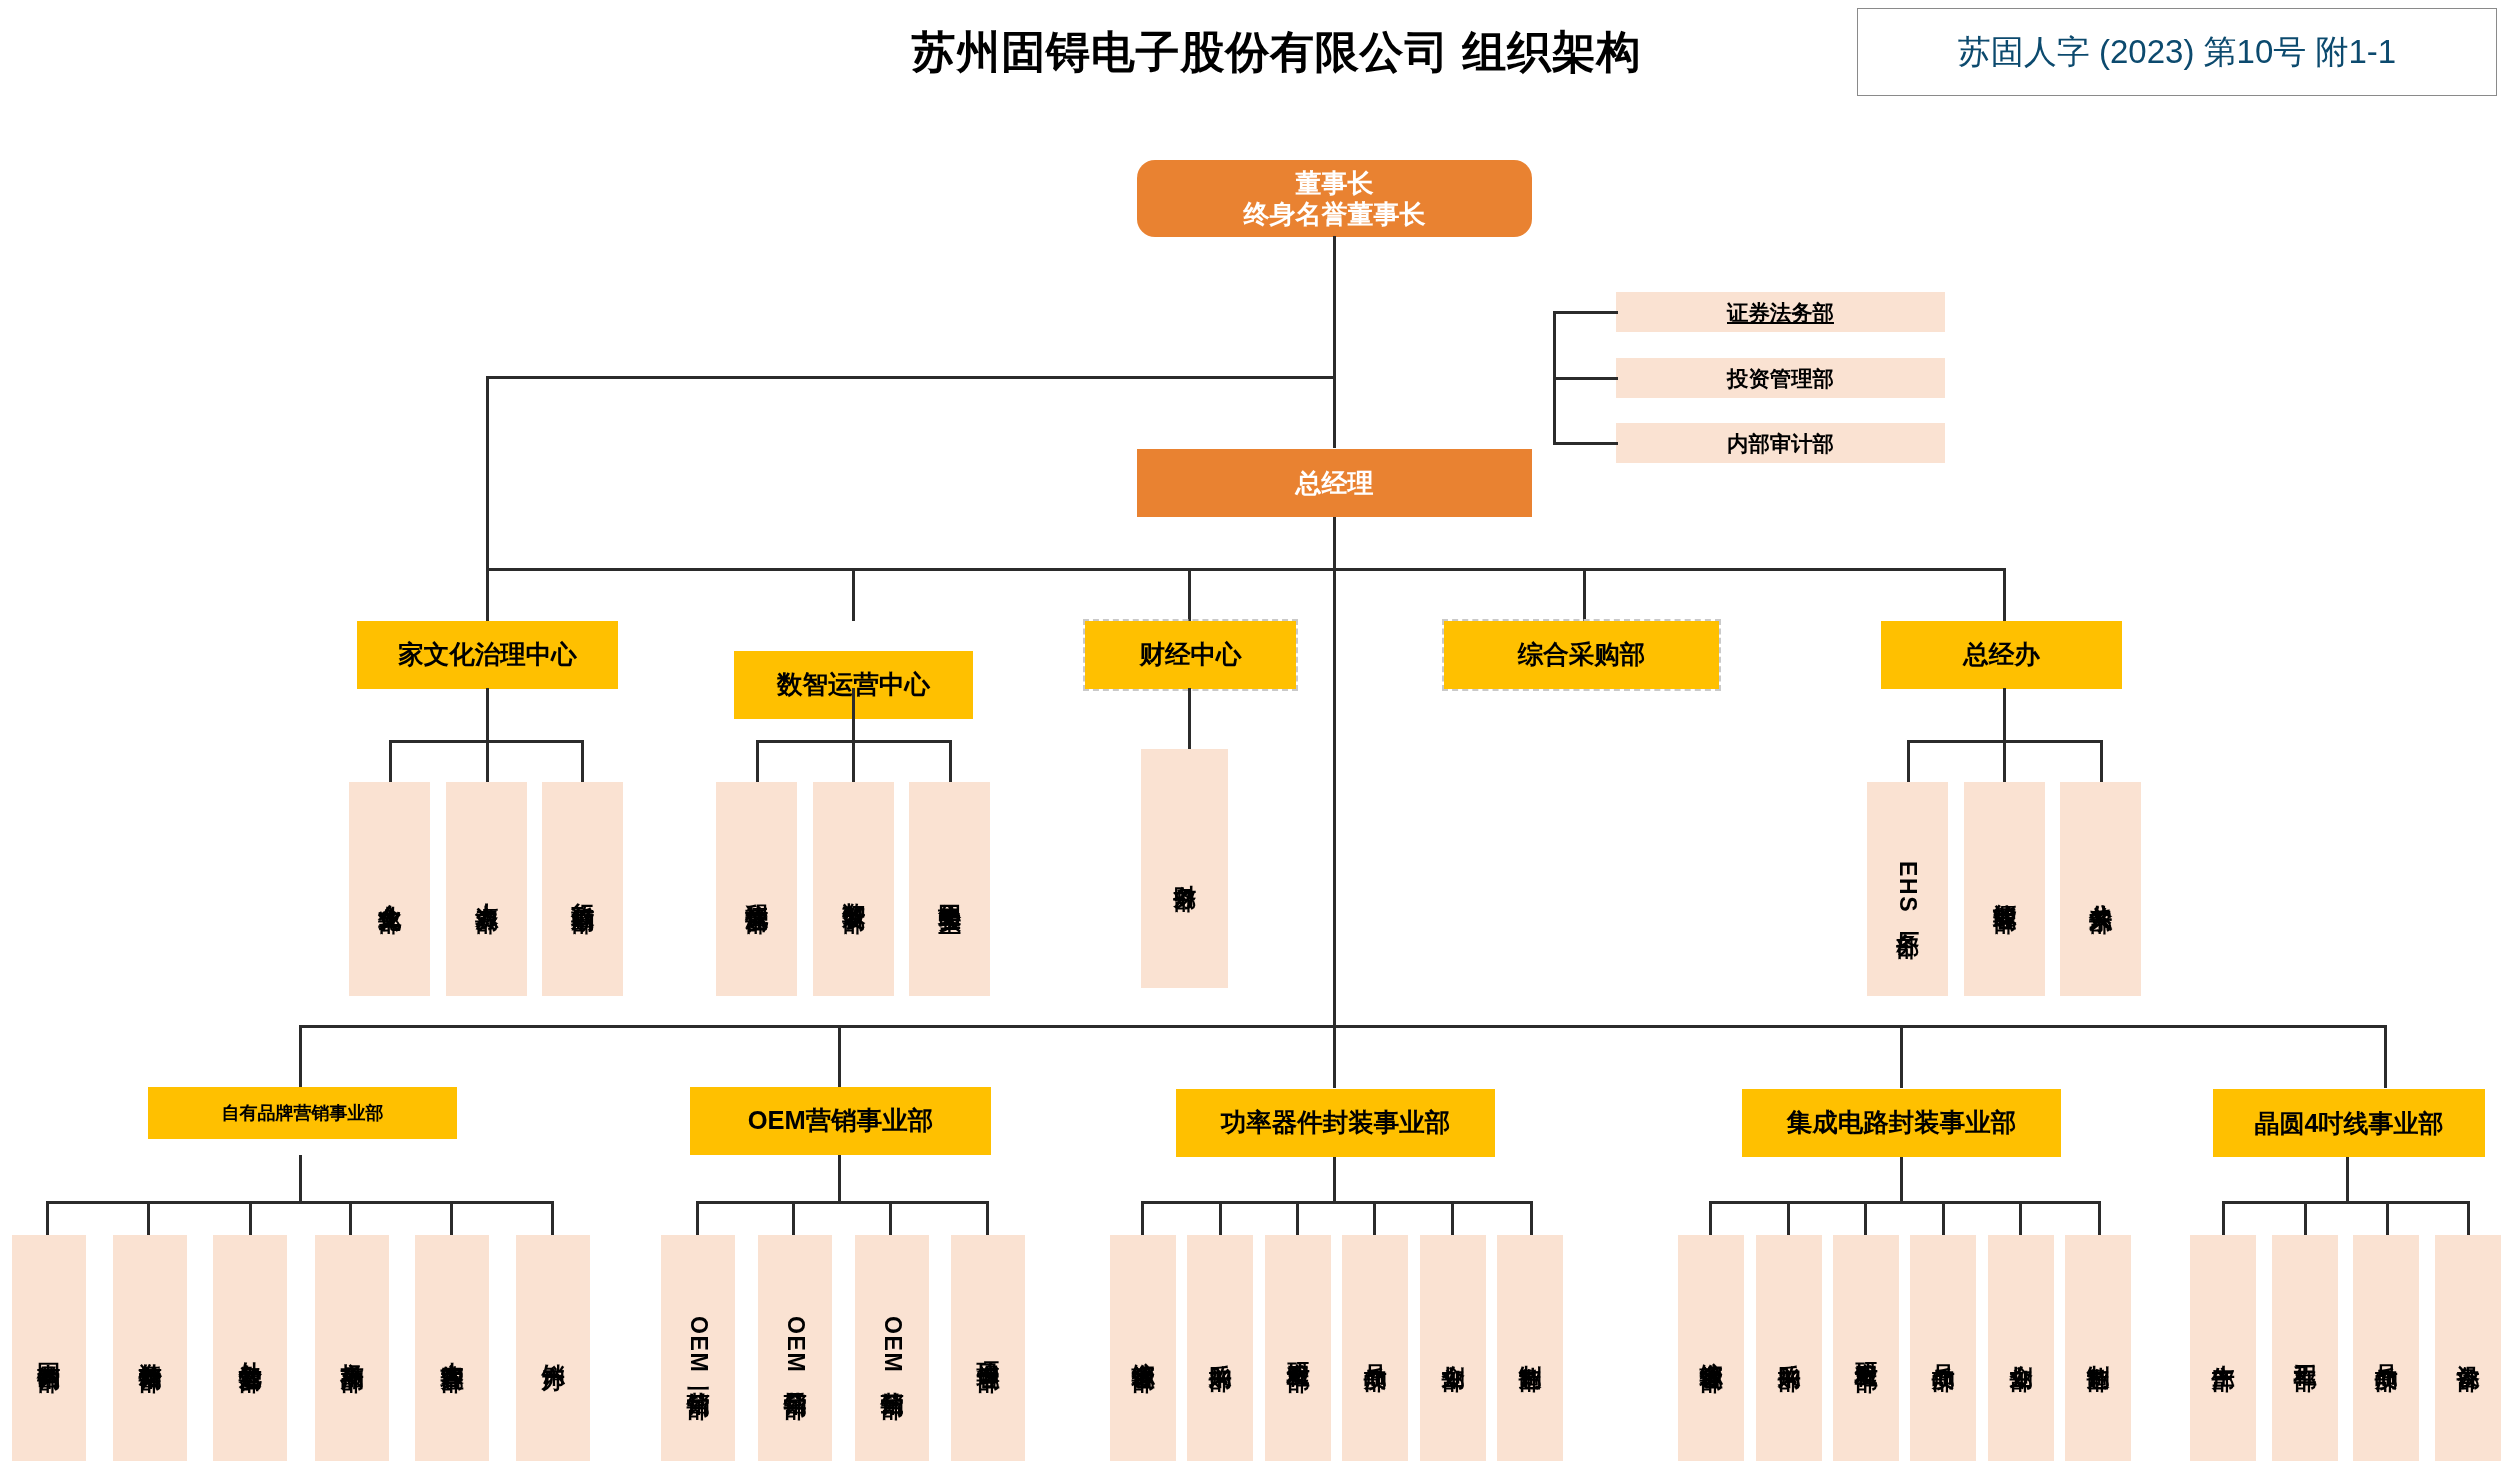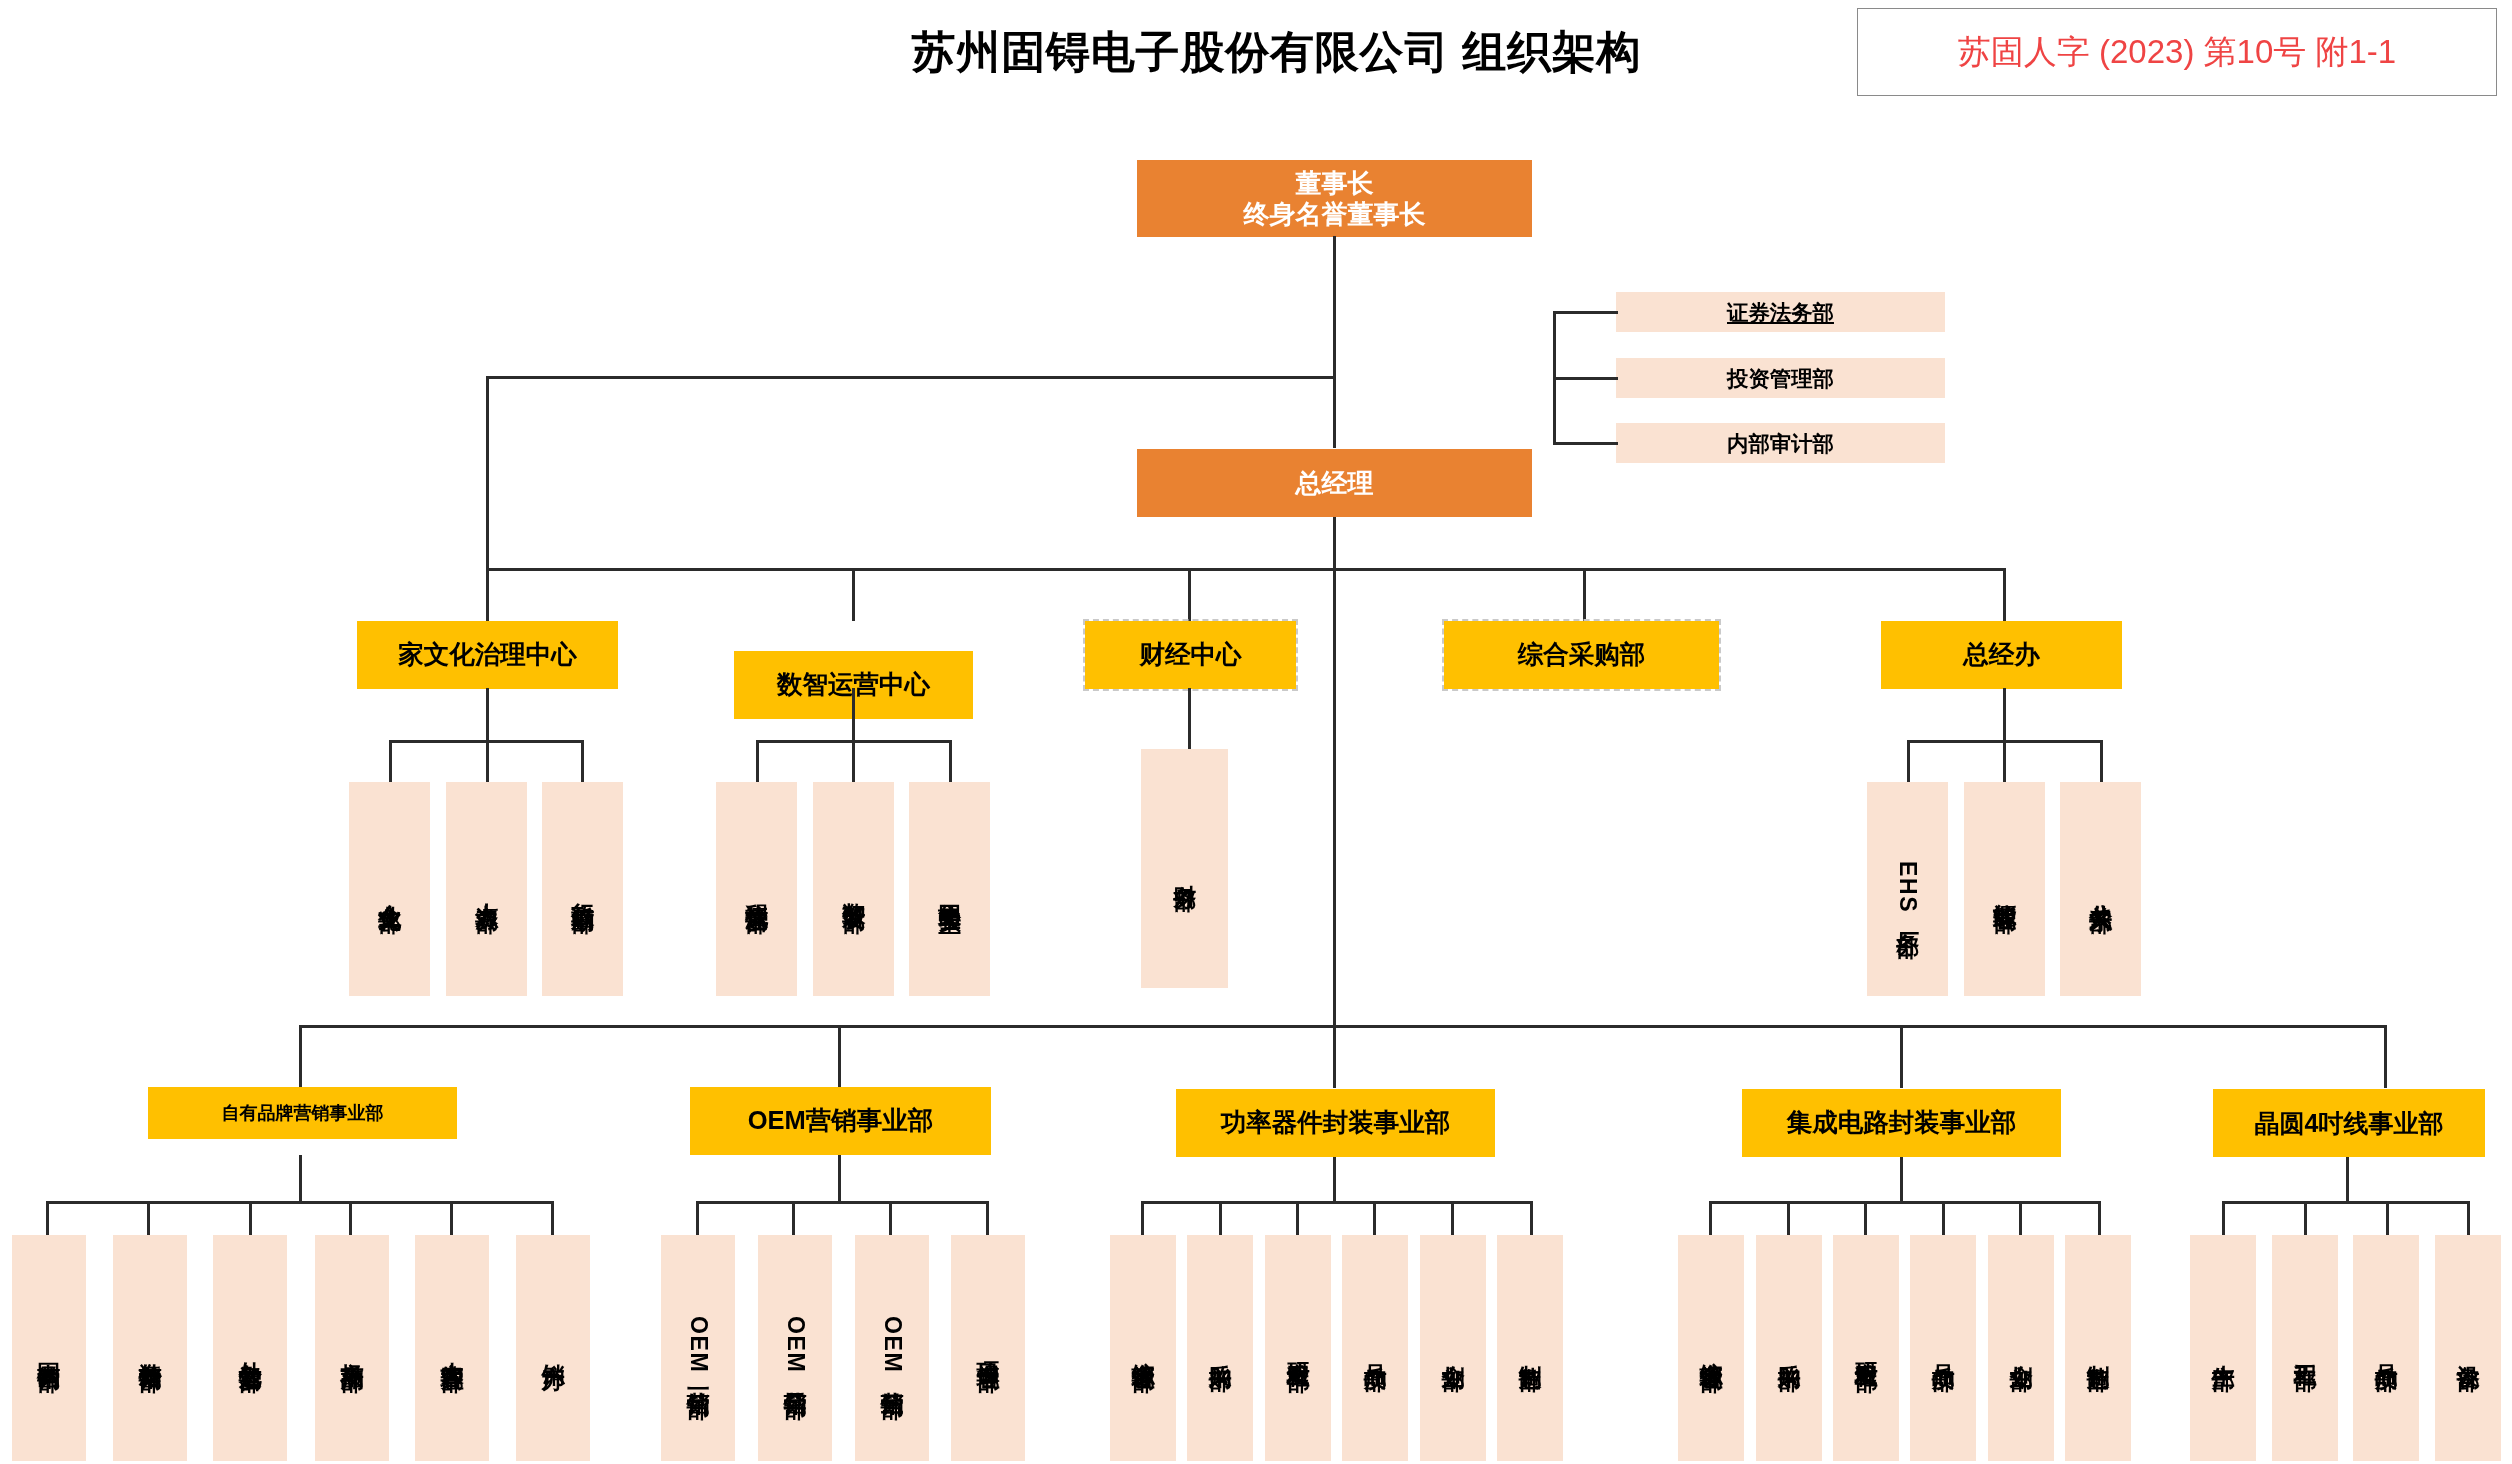--- a/index.html
+++ b/index.html
@@ -12,21 +12,21 @@
   
   .title{
     position:absolute;left:840px;top:23px;width:873px;
     text-align:center;font-size:44px;font-weight:bold;color:#000;
     letter-spacing:0.8px;white-space:nowrap;
   }
   .docref{
     position:absolute;left:1857px;top:8.2px;width:638px;height:86px;
     border:1.6px solid #8a8a8a;background:#fff;
     display:flex;align-items:center;justify-content:center;
-    font-size:33px;color:#ef4444;white-space:nowrap;
+    font-size:33px;color:#0c4a6e;white-space:nowrap;
   }
 
   
   .box{position:absolute;box-sizing:border-box;display:flex;
        align-items:center;justify-content:center;text-align:center;}
 
   .box.exec{background:#E98231;color:#ffffff;font-weight:bold;line-height:1.18;}
   .box.center{background:#FFC000;color:#000000;font-weight:bold;line-height:1.15;}
   .box.center.dashed{outline:2.5px dashed #c9c9c9;outline-offset:0px;}
   .box.dept{background:#FAE2D2;color:#000000;font-weight:bold;}
@@ -47,21 +47,21 @@
 </head>
 <body>
 
 <div id="stage">
 
   <div class="title">苏州固锝电子股份有限公司 组织架构</div>
   <div class="docref">
     <span>苏固人字 (2023) 第10号 附1-1</span>
   </div>
 
-  <div class="box exec" style="left:1137px;top:160px;width:395px;height:77px;font-size:26px;">
+  <div class="box exec" style="left:1137px;top:160px;width:395px;height:77px;font-size:26px;border-radius:18px;">
     <div>
       <div>董事长</div>
       <div>终身名誉董事长</div>
     </div>
   </div>
 
   <div class="box exec" style="left:1137px;top:449px;width:395px;height:68px;font-size:26px;">
     <span>总经理</span>
   </div>
 

